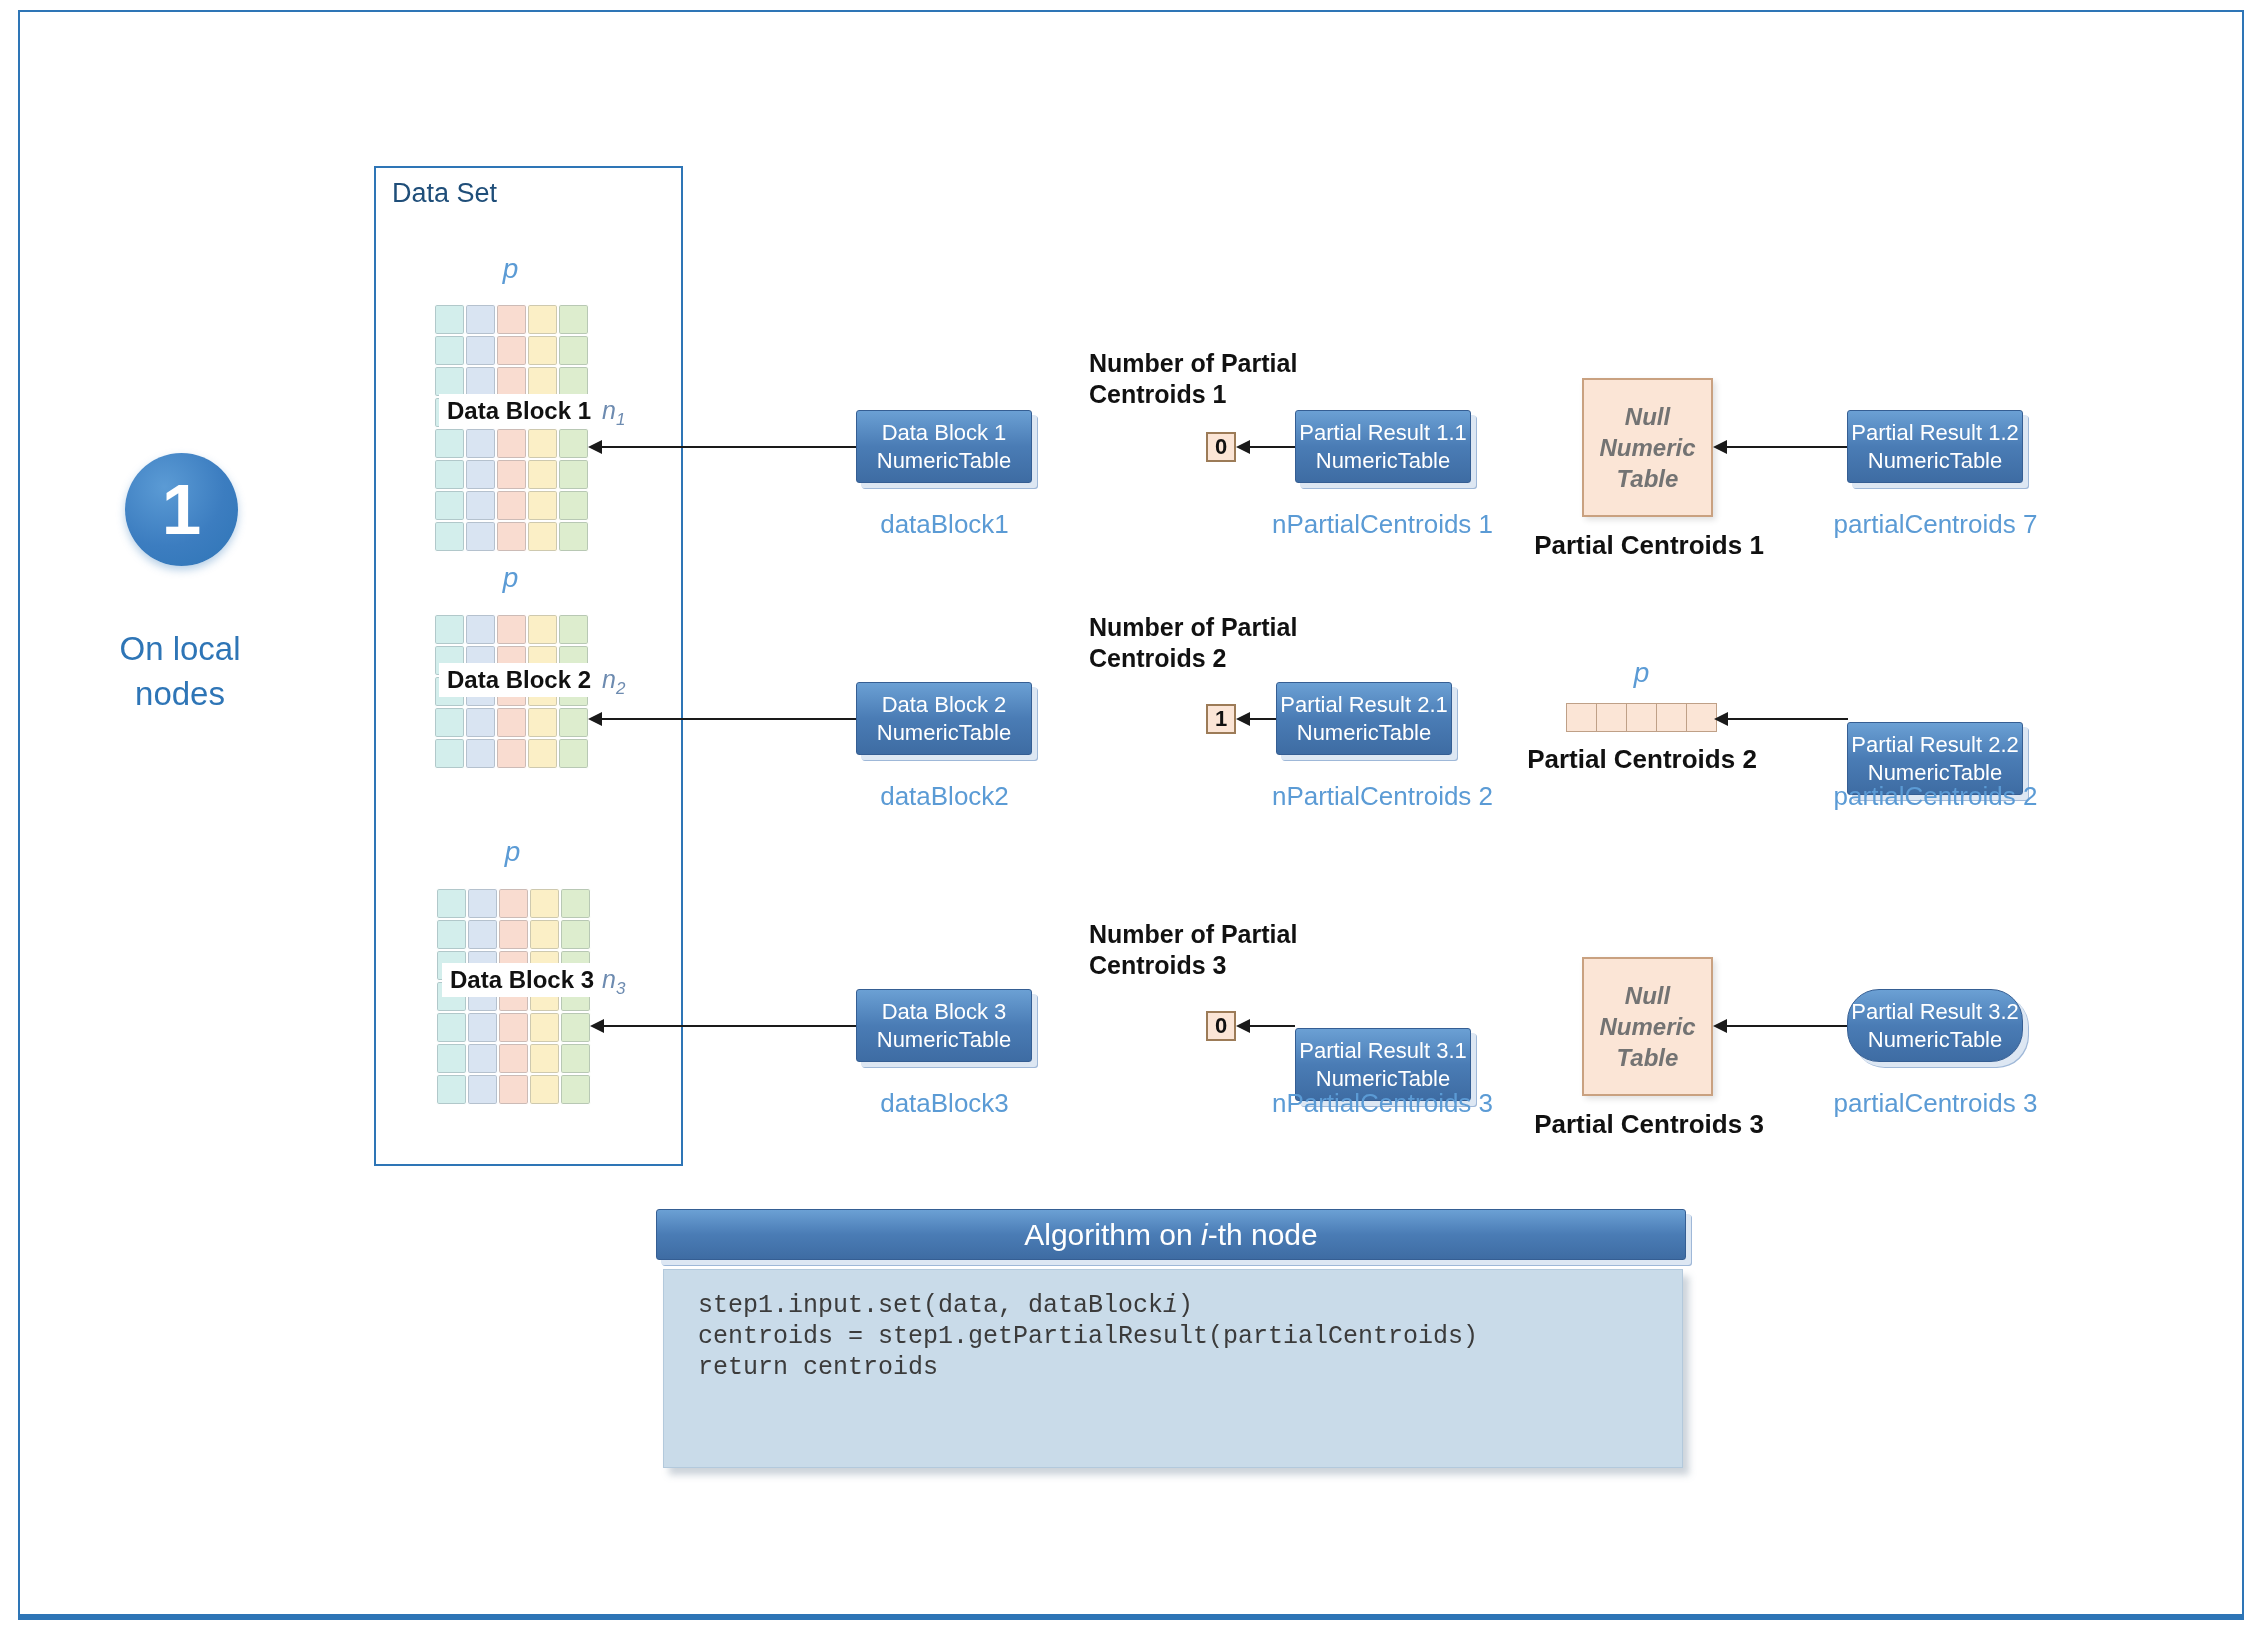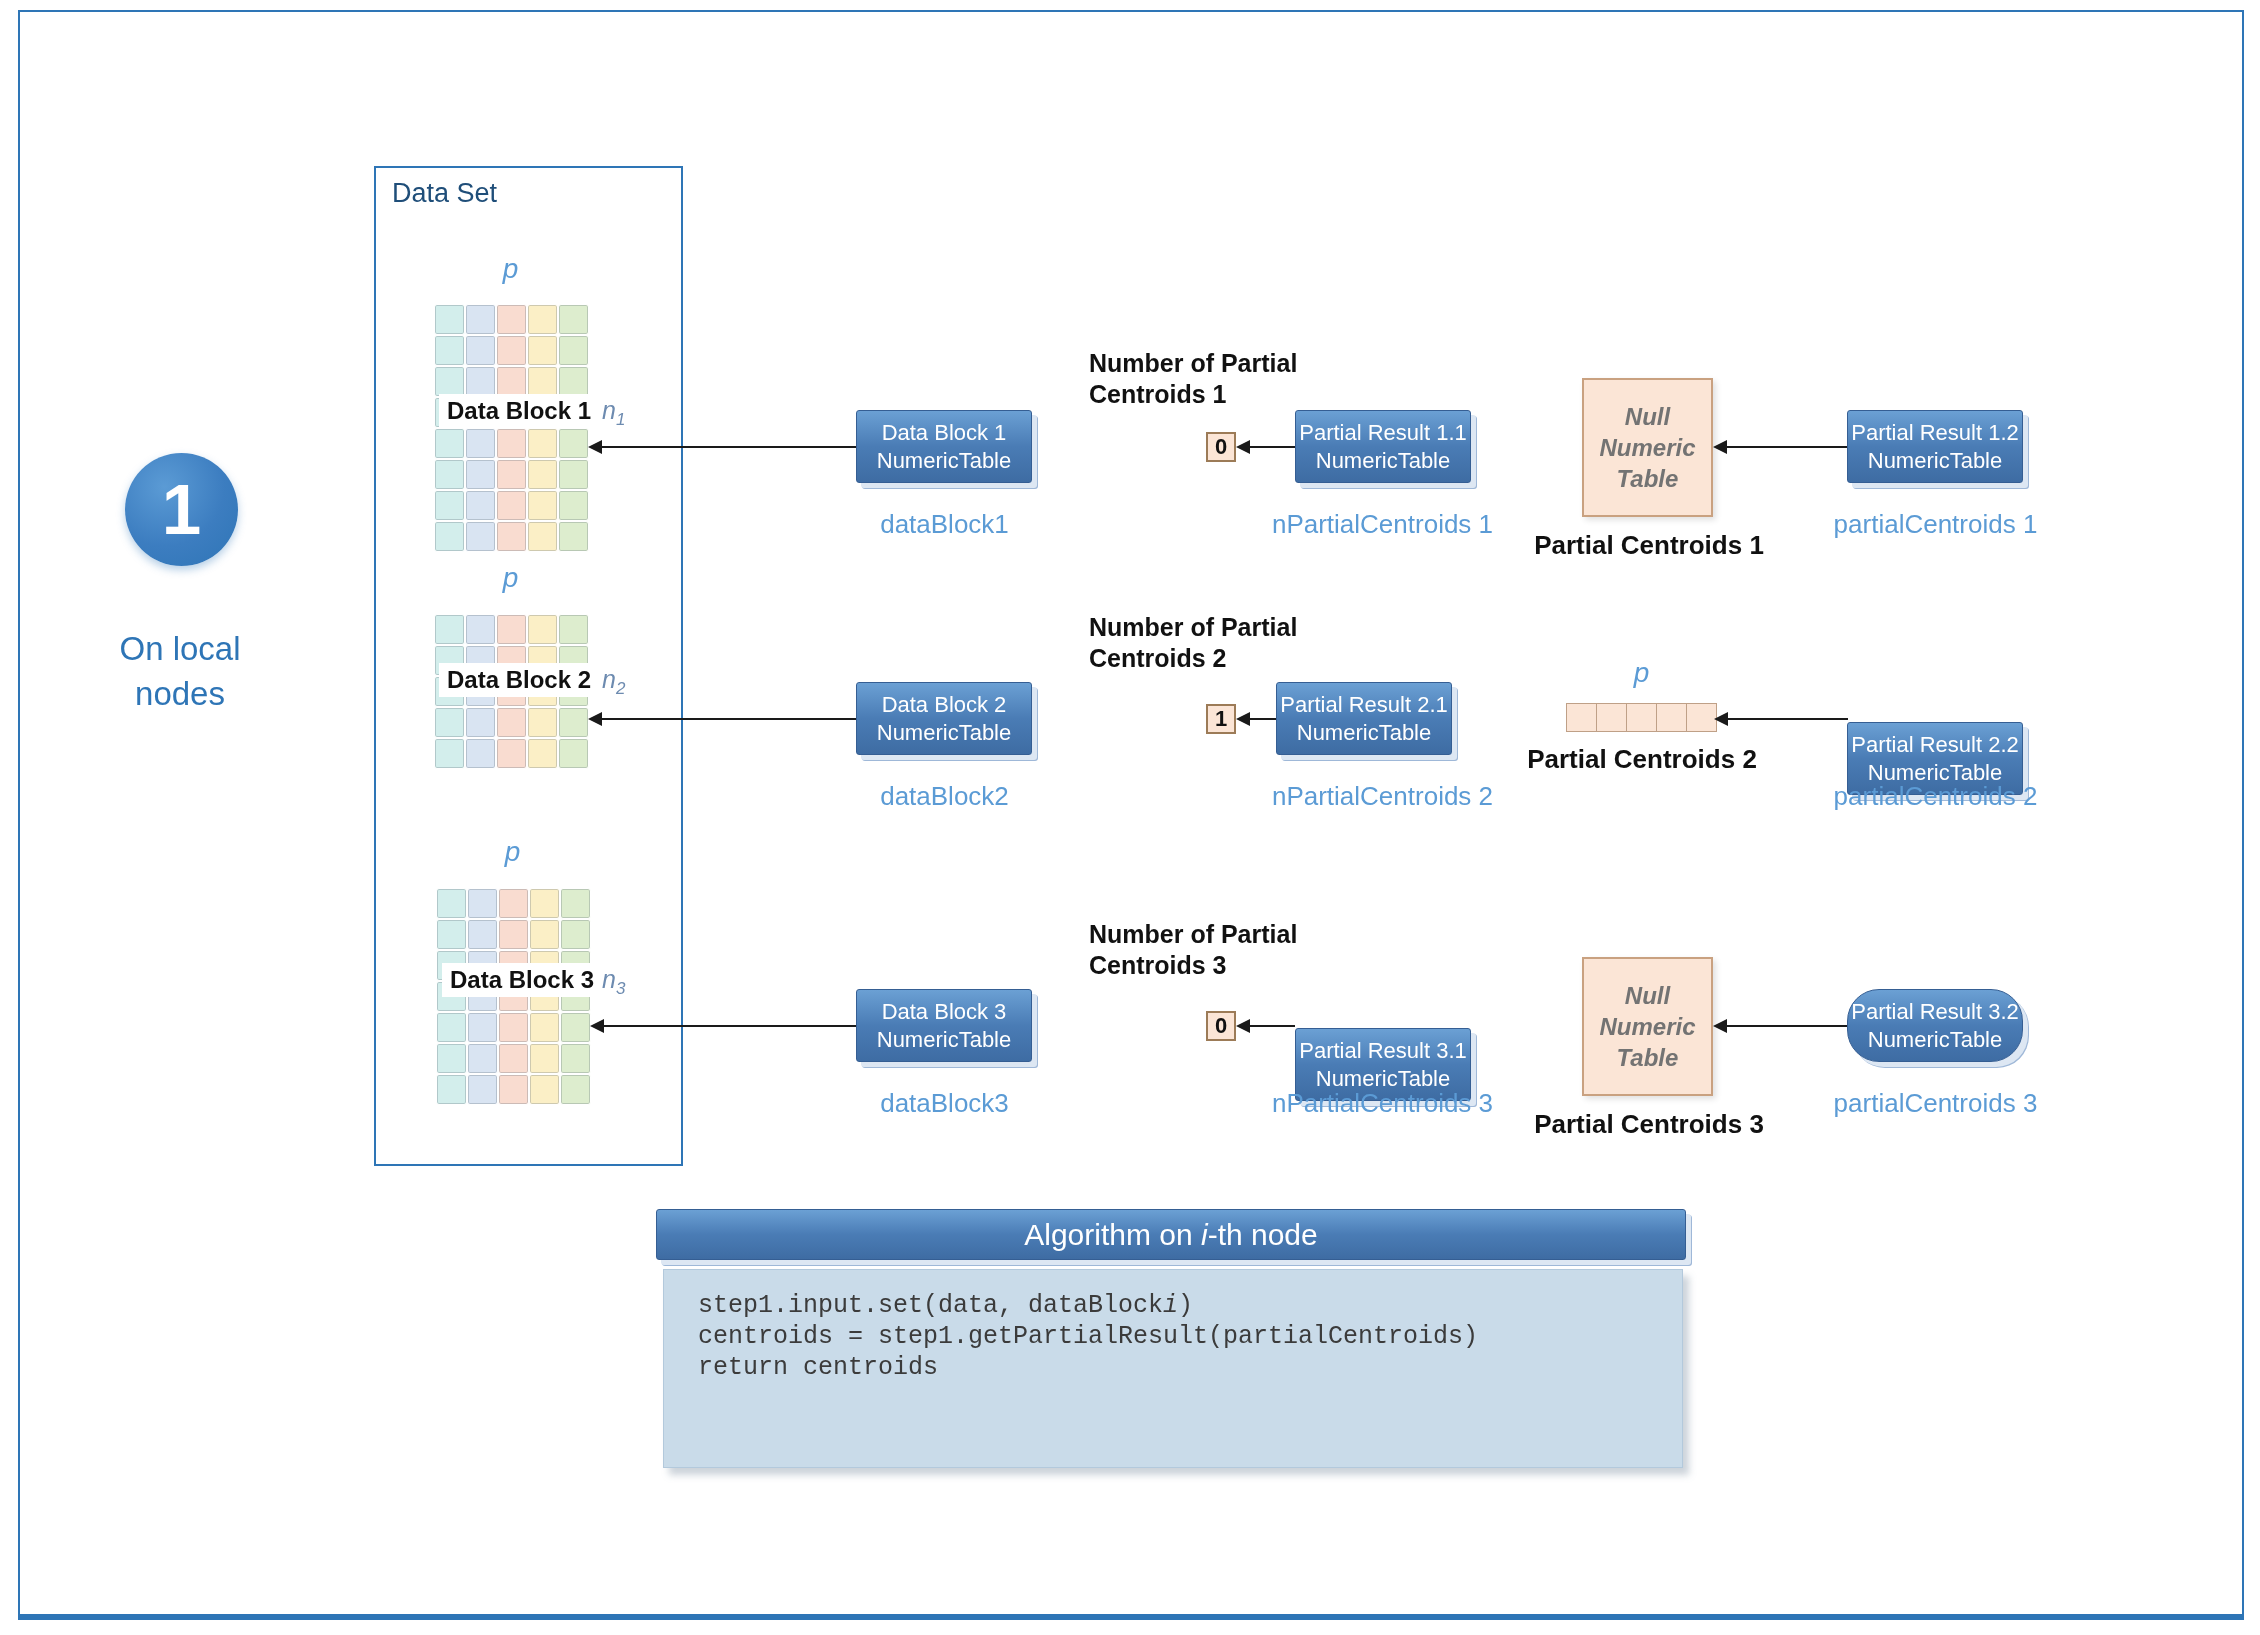--- a/index.html
+++ b/index.html
@@ -239,21 +239,21 @@
     <div>Null</div>
     <div>Numeric</div>
     <div>Table</div>
   </div>
   <div class="centroids-label" style="left:1530px;top:530px;">Partial Centroids 1</div>
   <div class="arrow" style="left:1715px;top:446px;width:133px;"></div>
   <div class="ntbox" style="left:1847px;top:410px;">
     <div>Partial Result 1.2</div>
     <div>NumericTable</div>
   </div>
-  <div class="caption" style="left:1807px;top:509px;">partialCentroids 1</div>
+  <div class="caption" style="left:1807px;top:509px;">partialCentroids 7</div>
 
   <div class="arrow" style="left:590px;top:718px;width:266px;"></div>
   <div class="ntbox" style="left:856px;top:682px;">
     <div>Data Block 2</div>
     <div>NumericTable</div>
   </div>
   <div class="caption" style="left:816px;top:781px;">dataBlock2</div>
 
   <div class="count-label" style="left:1089px;top:612px;">
     <div>Number of Partial</div>

